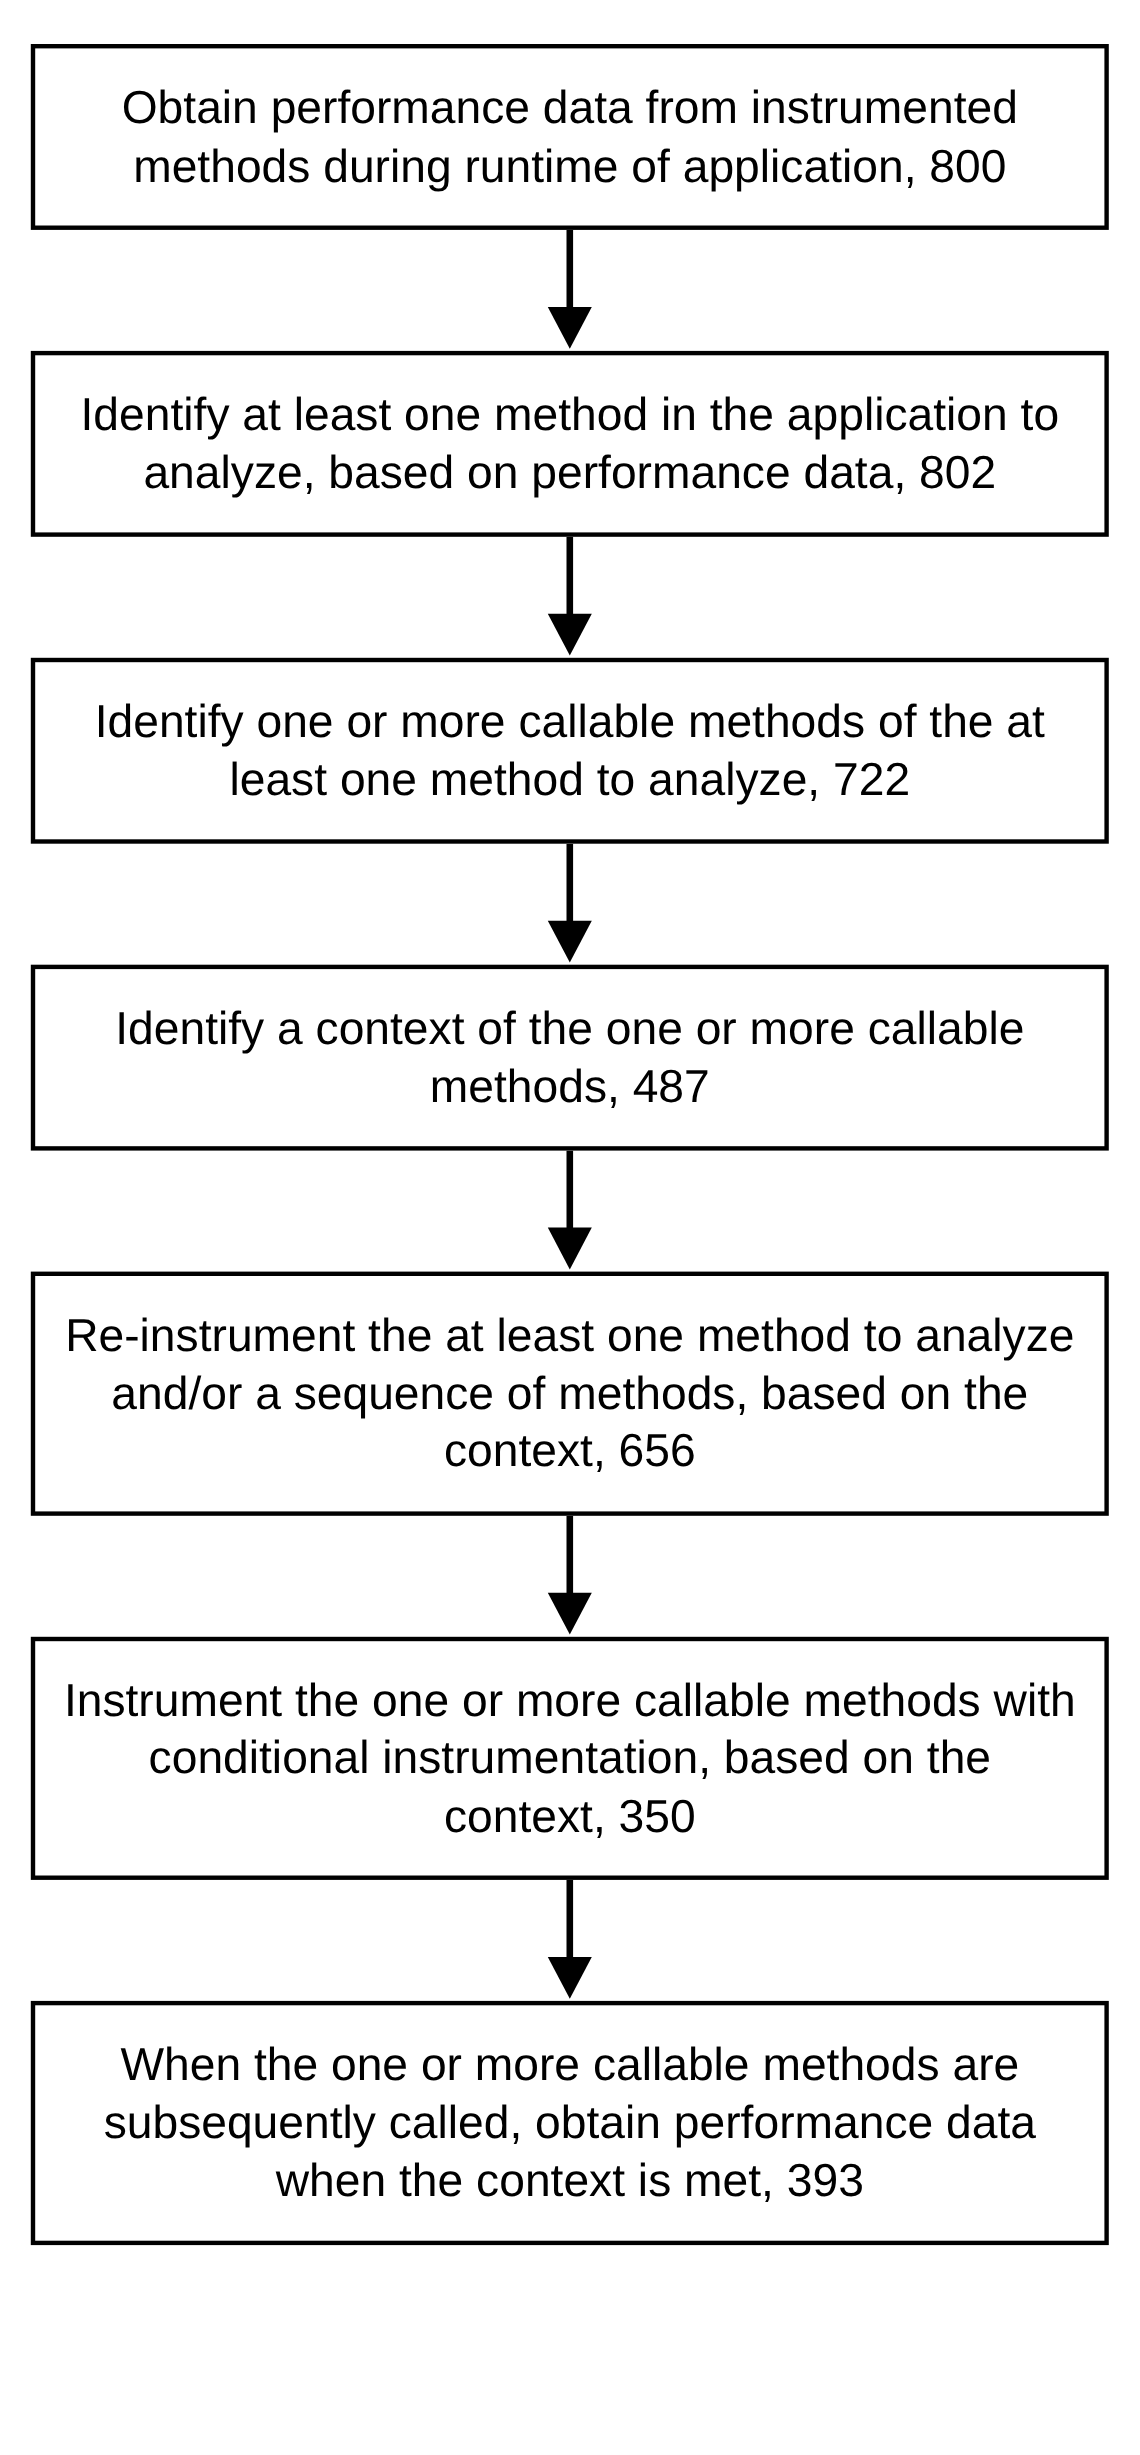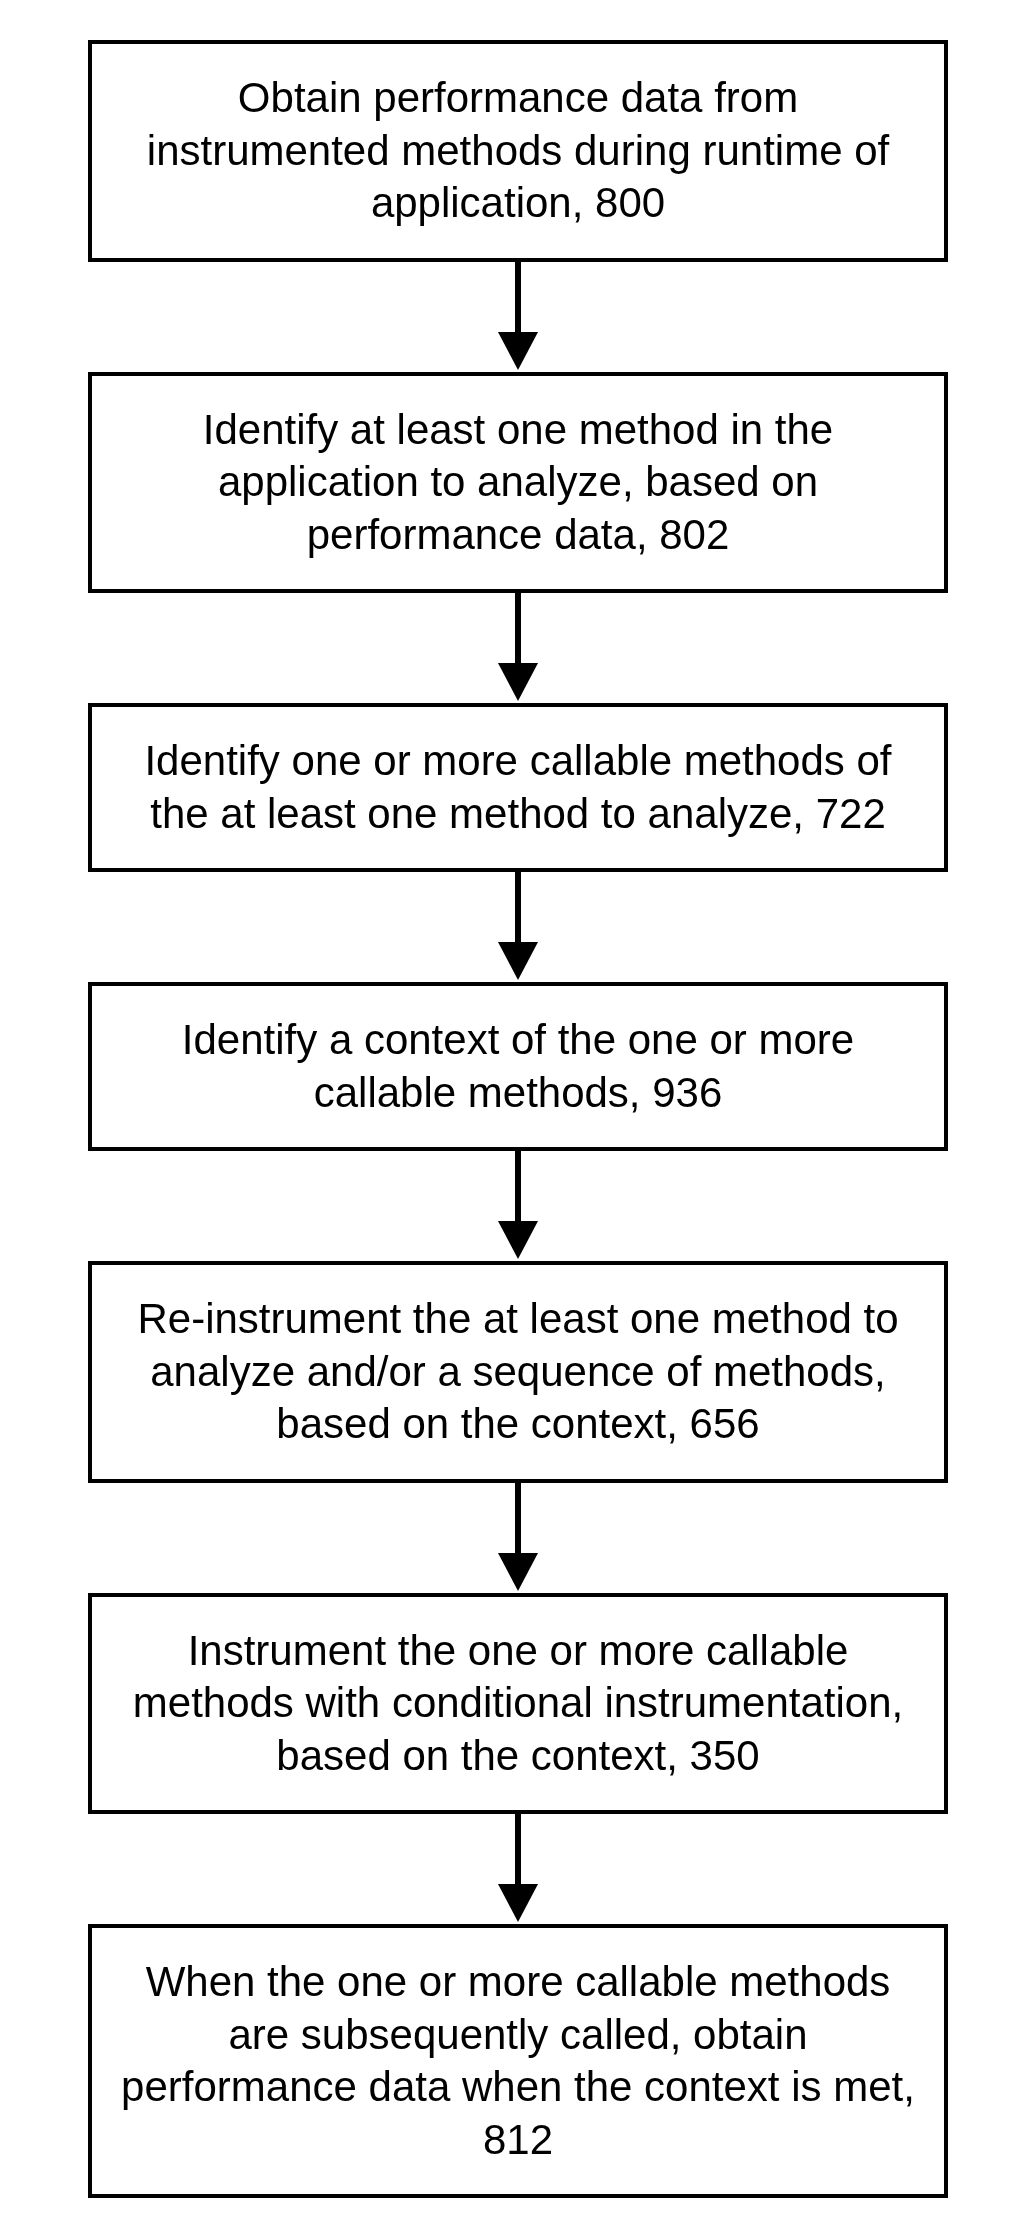--- a/index.html
+++ b/index.html
@@ -11,21 +11,21 @@
     width: 1036px;
     height: 2232px;
     position: relative;
     font-family: Arial, Helvetica, sans-serif;
     box-sizing: border-box;
     padding-top: 40px;
   }
   .node {
     position: relative;
     margin: 0 auto;
-    width: 860px;
+    width: 980px;
     border: 4px solid #000;
     display: flex;
     align-items: center;
     justify-content: center;
     text-align: center;
     font-size: 42px;
     line-height: 1.25;
     padding: 28px 24px;
     box-sizing: border-box;
     background: #fff;
@@ -71,21 +71,21 @@
     <span>Identify one or more callable methods of the at least one method to analyze, 722</span>
   </div>
   <div class="arrow">
     <svg width="60" height="110" viewBox="0 0 60 110">
       <line x1="30" y1="0" x2="30" y2="72" stroke="#000" stroke-width="6"></line>
       <polygon points="30,108 10,70 50,70" fill="#000"></polygon>
     </svg>
   </div>
 
   <div class="node">
-    <span>Identify a context of the one or more callable methods, 936</span>
+    <span>Identify a context of the one or more callable methods, 487</span>
   </div>
   <div class="arrow">
     <svg width="60" height="110" viewBox="0 0 60 110">
       <line x1="30" y1="0" x2="30" y2="72" stroke="#000" stroke-width="6"></line>
       <polygon points="30,108 10,70 50,70" fill="#000"></polygon>
     </svg>
   </div>
 
   <div class="node">
     <span>Re-instrument the at least one method to analyze and/or a sequence of methods, based on the context, 656</span>
@@ -101,16 +101,16 @@
     <span>Instrument the one or more callable methods with conditional instrumentation, based on the context, 350</span>
   </div>
   <div class="arrow">
     <svg width="60" height="110" viewBox="0 0 60 110">
       <line x1="30" y1="0" x2="30" y2="72" stroke="#000" stroke-width="6"></line>
       <polygon points="30,108 10,70 50,70" fill="#000"></polygon>
     </svg>
   </div>
 
   <div class="node">
-    <span>When the one or more callable methods are subsequently called, obtain performance data when the context is met, 812</span>
+    <span>When the one or more callable methods are subsequently called, obtain performance data when the context is met, 393</span>
   </div>
 
 </div>
 
 </body></html>

